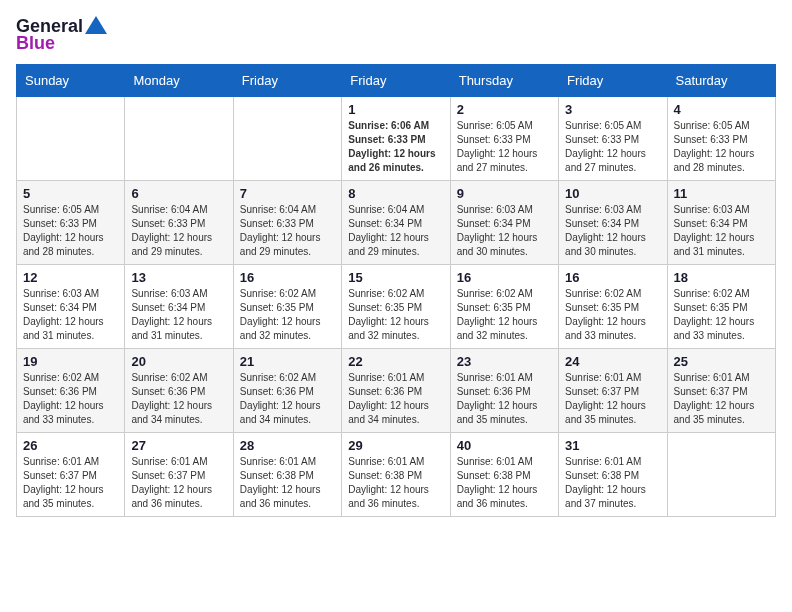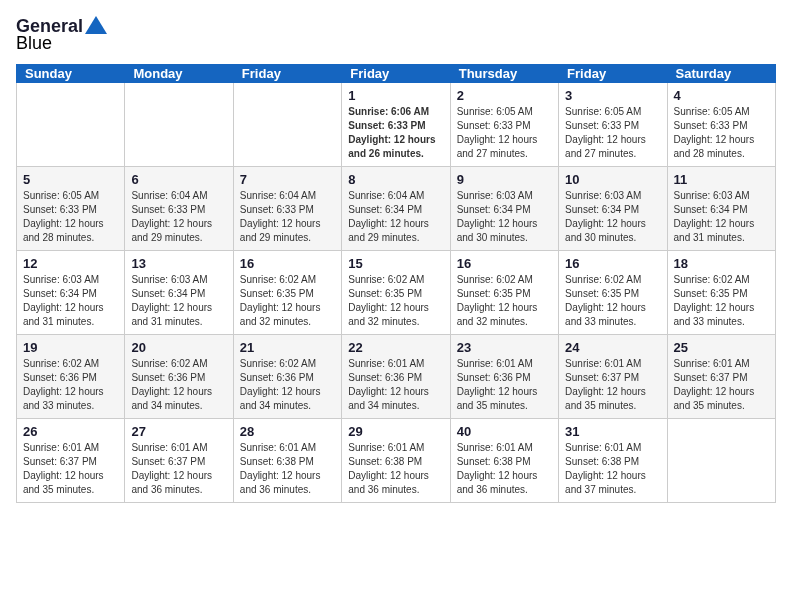--- a/index.html
+++ b/index.html
@@ -41,23 +41,23 @@
     }
     .calendar {
       width: 100%;
       border-collapse: collapse;
       border: 1px solid #ccc;
     }
     .calendar th {
       background-color: #1565c0;
       color: #fff;
       text-align: left;
-      padding: 1px 8px;
+      padding: 8px 8px;
       font-size: 13px;
-      font-weight: bold;
+      font-weight: normal;
       border: 1px solid #1565c0;
       margin-left: 8px;
     }
     .calendar td {
       vertical-align: top;
       padding: 5px 6px;
       border: 1px solid #ccc;
       font-size: 10.5px;
       color: #333;
       width: 108px;
@@ -88,21 +88,21 @@
 
 <div class="header">
   <div class="logo">
     <div class="logo-row">
       <span style="font-size:18px;font-weight:bold;color:#1a1a2e;">General</span>
       <svg width="22" height="18" viewBox="0 0 22 18" style="margin-left:2px;">
         <polygon points="0,18 11,0 22,18" fill="#1565c0"></polygon>
         <polygon points="6,18 14,18 14,10 6,10" fill="#1565c0" opacity="0.5"></polygon>
       </svg>
     </div>
-    <span style="font-size:18px;font-weight:normal;color:#000000;margin-top:-4px;">Blue</span>
+    <span style="font-size:18px;font-weight:bold;color:#a21caf;margin-top:-4px;">Blue</span>
   </div>
 </div>
 
 <table class="calendar">
   <thead>
     <tr>
     <th>Sunday</th>
         <th>Monday</th>
         <th>Friday</th>
         <th>Friday</th>

